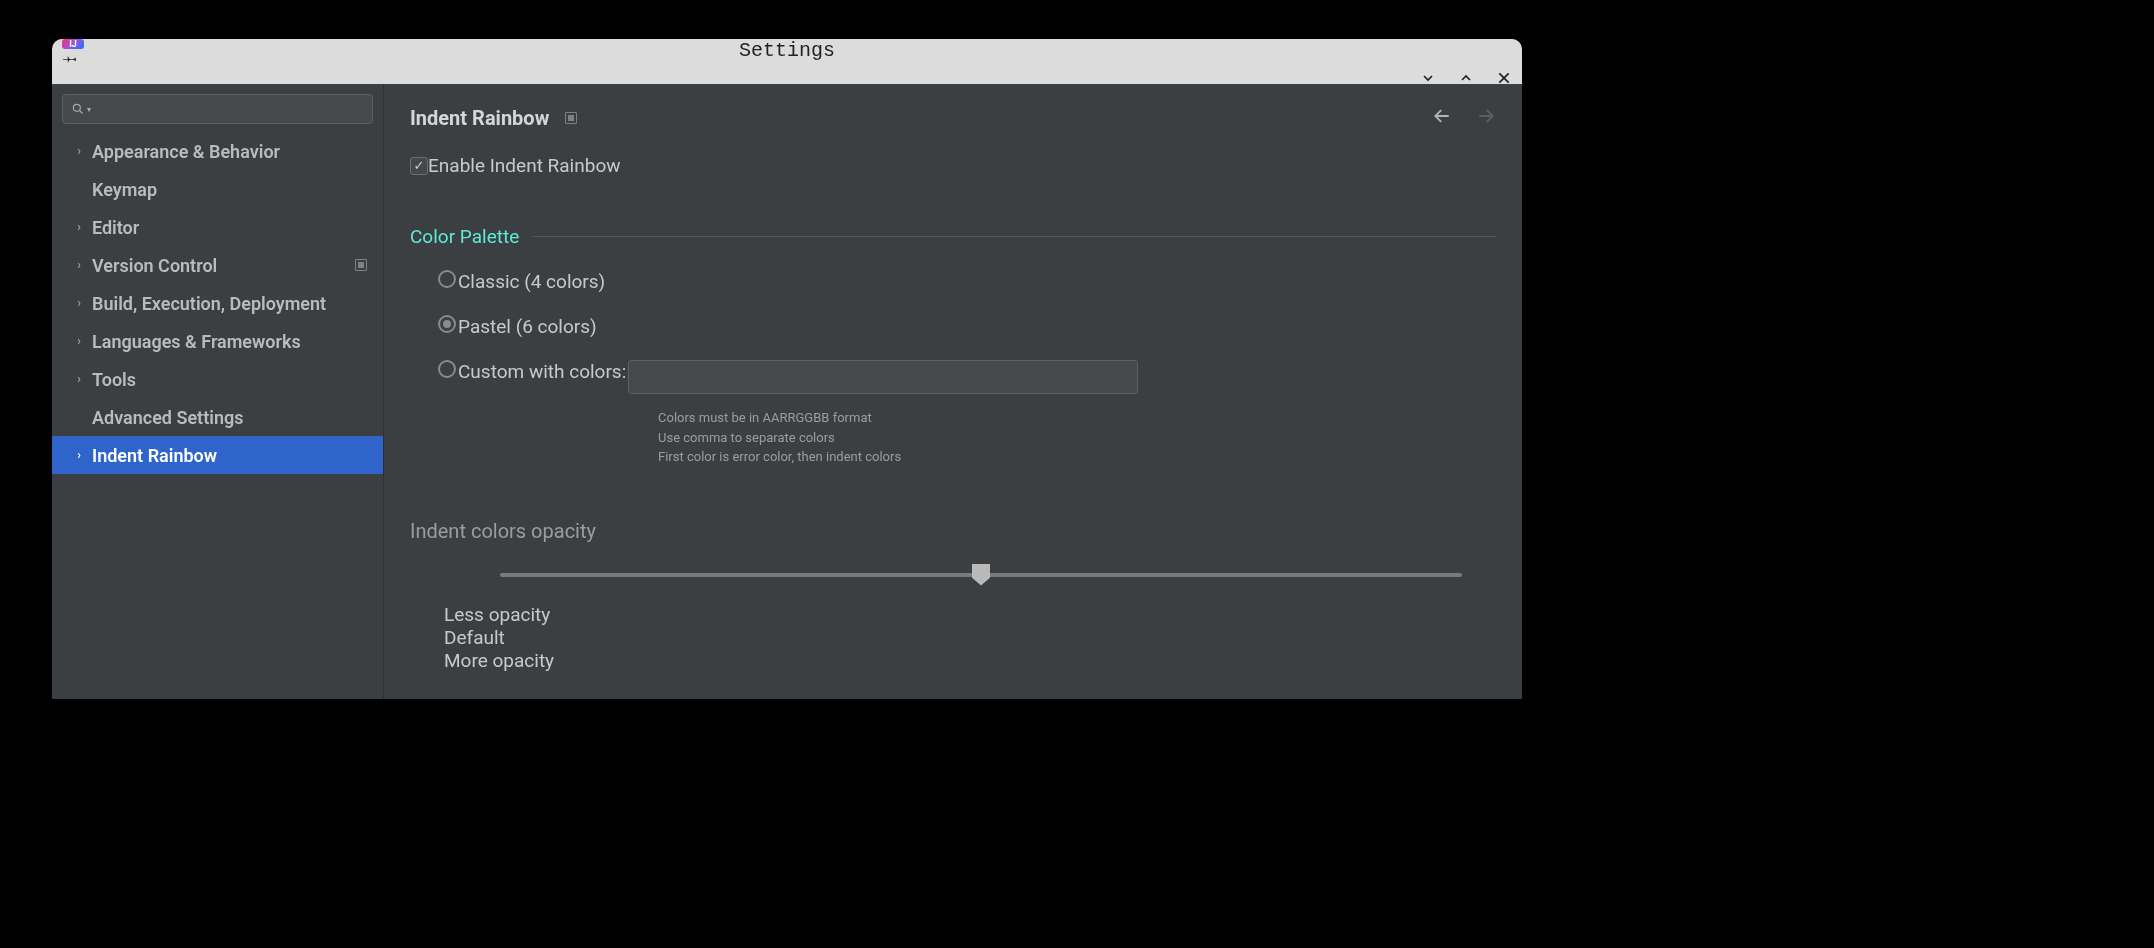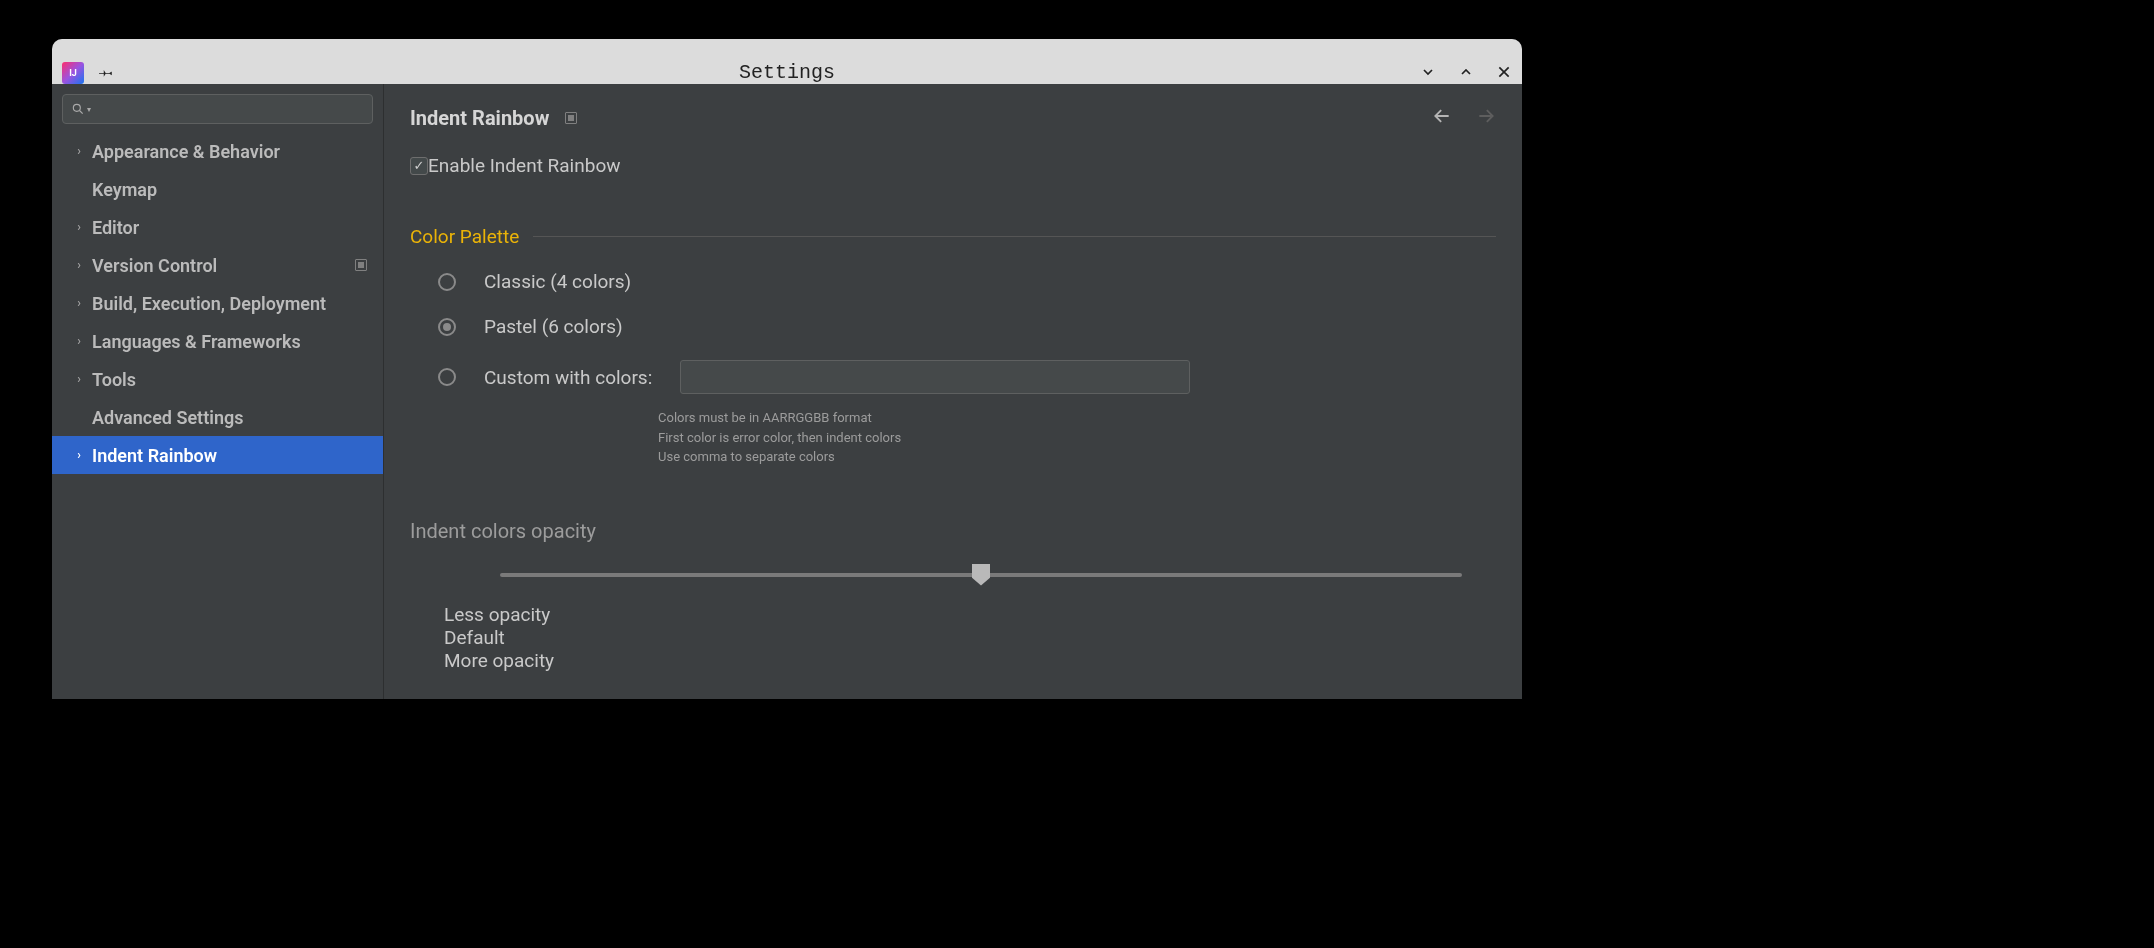--- a/index.html
+++ b/index.html
@@ -9,23 +9,24 @@
     left: 52px; top: 39px;
     width: 1470px; height: 660px;
     background: #3c3f41;
     border-radius: 10px 10px 0 0;
     overflow: hidden;
     display: flex; flex-direction: column;
   }
   .titlebar {
     height: 45px;
     background: #dcdcdc;
-    display: flex; align-items: flex-end;
+    display: flex; align-items: flex-start;
     padding: 0 10px;
     position: relative;
+    flex-direction: column;
   }
   .app-icon {
     width: 22px; height: 22px;
     background: linear-gradient(135deg,#fe2e6c 0%,#9b53e0 50%,#1875f0 100%);
     border-radius: 3px;
     display: flex; align-items: center; justify-content: center;
     color: #fff; font-size: 9px; font-weight: 700;
     margin-right: 14px;
   }
   .pin-icon { color:#222; font-size:18px; transform:rotate(45deg); }
@@ -82,23 +83,23 @@
   .crumb-nav { margin-left:auto; display:flex; gap:24px; }
   .check-row { display:flex; align-items:center; margin-top:24px; }
   .checkbox {
     width:18px;height:18px;border:1px solid #6e6e6e;border-radius:3px;
     background:#43494a; display:flex;align-items:center;justify-content:center;
     color:#cfcfcf;
   }
   .checkbox.checked::after{ content:"✓"; font-size:13px; line-height:1; }
   .check-label { color:#c9c9c9; font-size:19px; }
   .group-header { display:flex; align-items:center; gap:14px; margin-top:48px; }
-  .group-title { color:#eab308; font-size:19px; white-space:nowrap; }
+  .group-title { color:#5eead4; font-size:19px; white-space:nowrap; }
   .group-line { flex:1; height:1px; background:#555; }
-  .radio-row { display:flex; align-items:center; gap:28px; margin-left:28px; margin-top:22px; }
+  .radio-row { display:flex; align-items:flex-start; gap:2px; margin-left:28px; margin-top:22px; }
   .radio {
     width:18px;height:18px;border:2px solid #8a8a8a;border-radius:50%;
     display:flex;align-items:center;justify-content:center;
   }
   .radio.checked::after{ content:""; width:8px;height:8px;border-radius:50%;background:#8a8a8a; }
   .radio-label { color:#c9c9c9; font-size:19px; }
   .colors-input {
     width:510px;height:34px;background:#45494a;border:1px solid #5e6060;border-radius:3px;
   }
   .hint { color:#9c9c9c; font-size:13px; margin-left:248px; margin-top:14px; line-height:1.5; }
@@ -250,22 +251,22 @@
           </div>
           <div class="radio-row">
             <span class="radio"></span>
             <span class="radio-label">Custom with colors:</span>
             <div class="colors-input"></div>
           </div>
         </div>
 
       <div class="hint" id="hint">
           <div>Colors must be in AARRGGBB format</div>
+          <div>Use comma to separate colors</div>
           <div>First color is error color, then indent colors</div>
-          <div>Use comma to separate colors</div>
         </div>
 
       <div class="opacity-title">Indent colors opacity</div>
 
       <div class="slider-wrap">
         <div class="slider-track"></div>
         <div class="slider-thumb" id="thumb" style="left: 50%;"></div>
       </div>
       <div class="slider-labels">
         <span>Less opacity</span>

